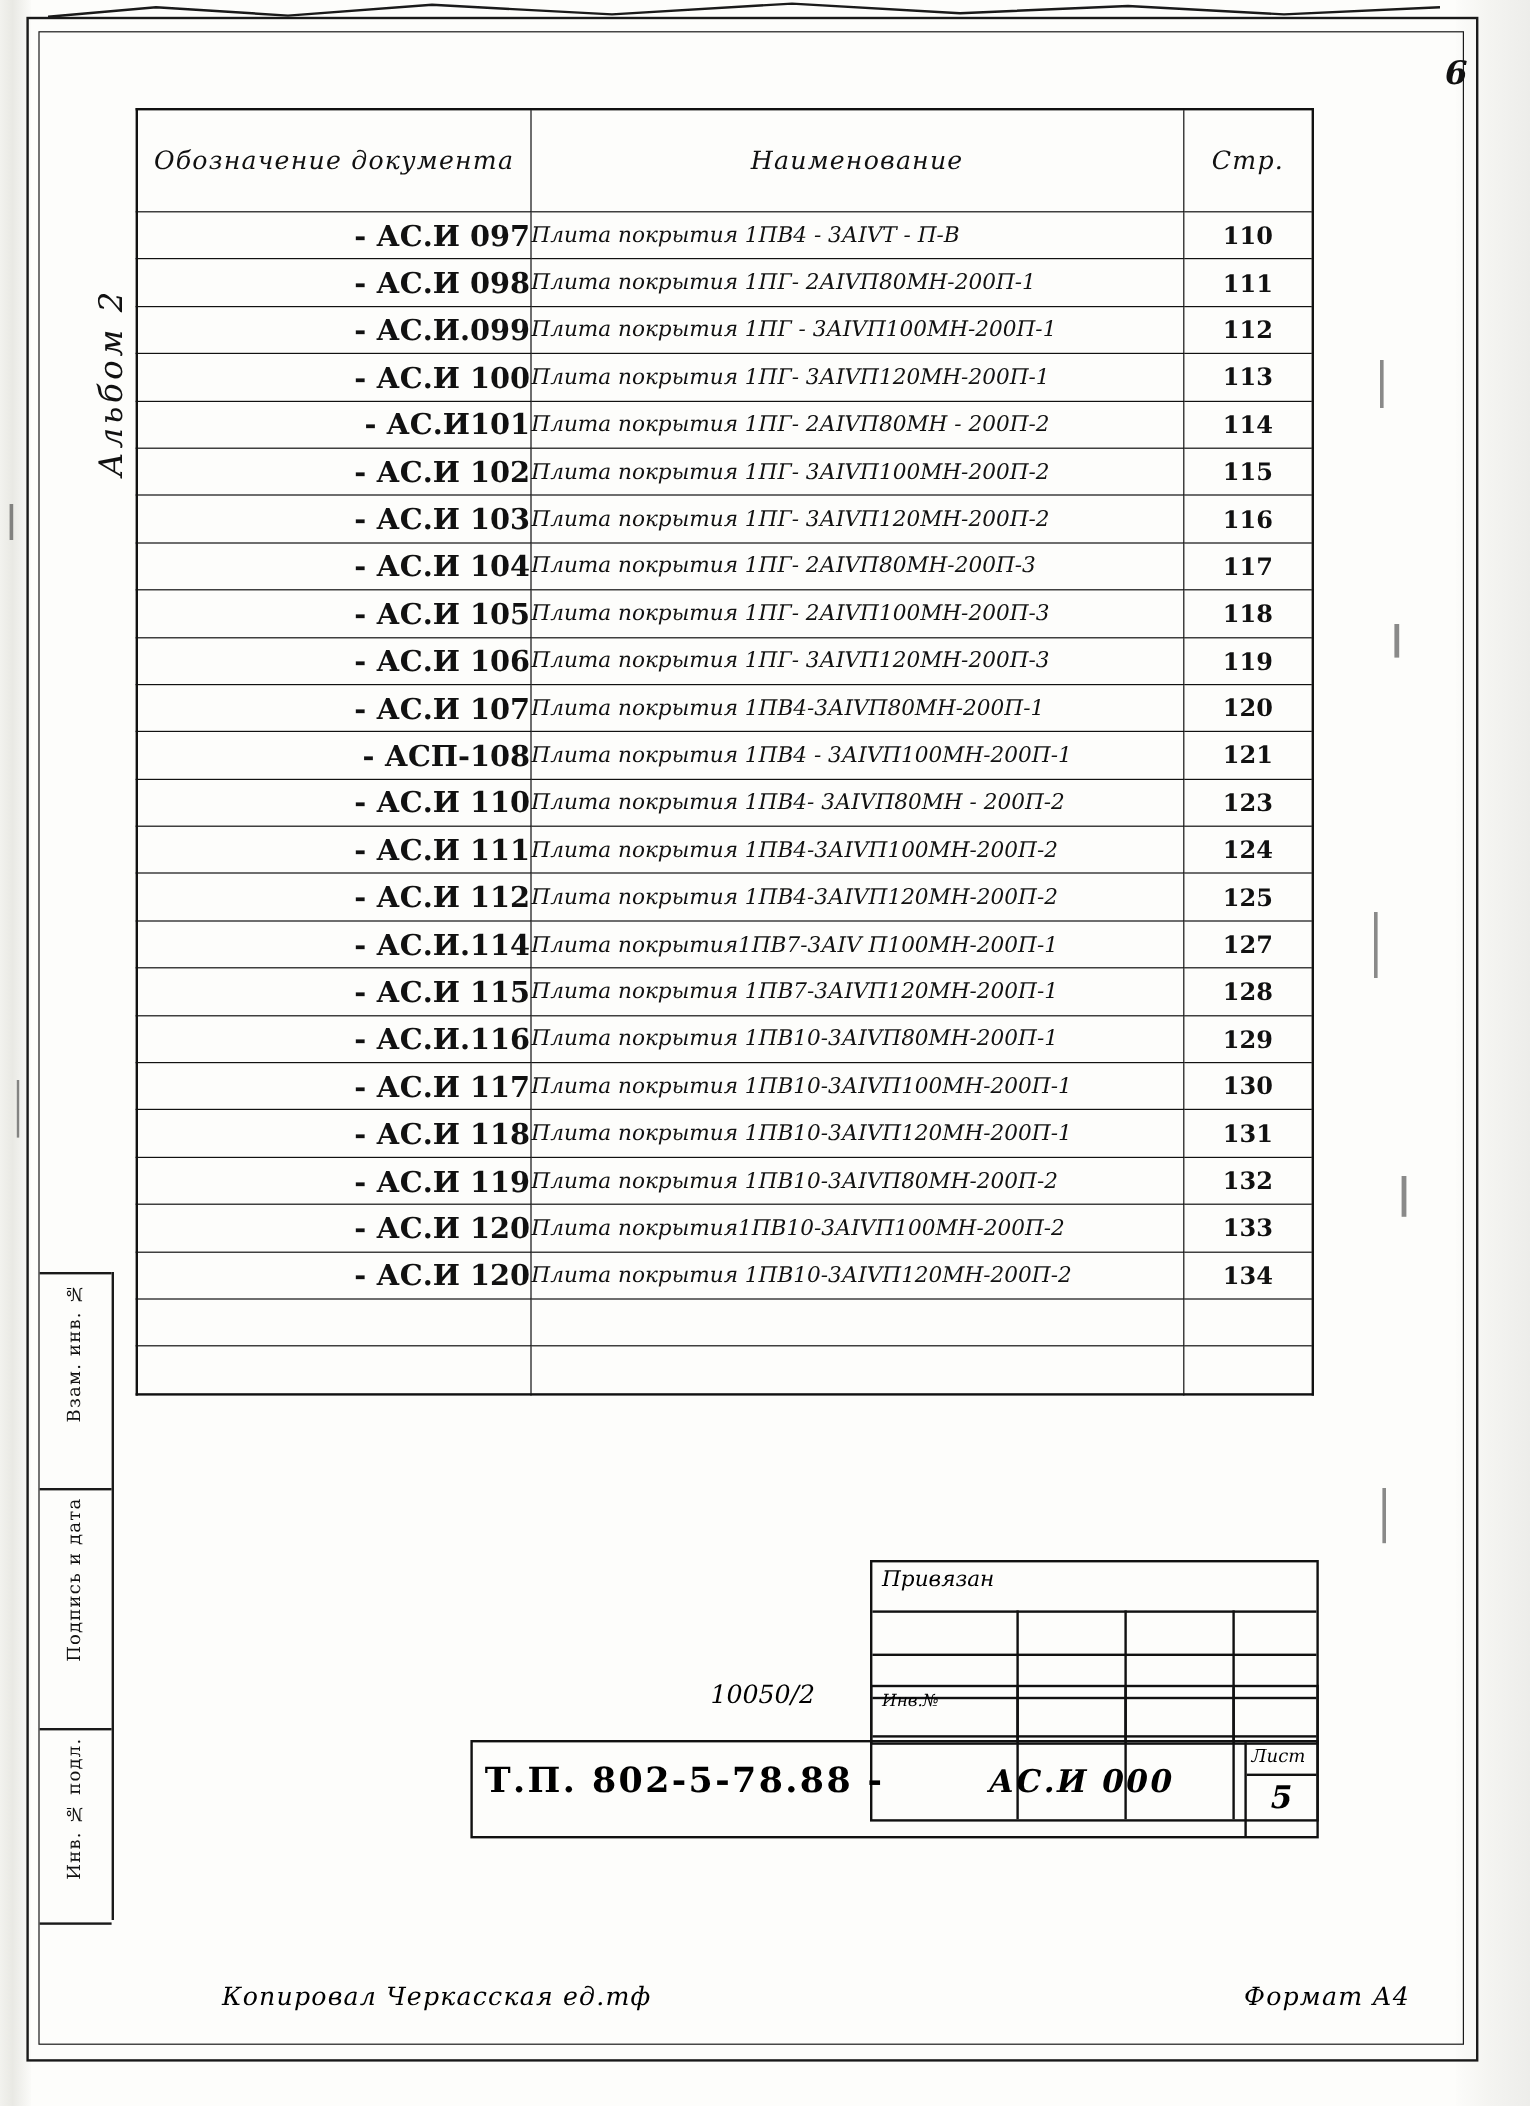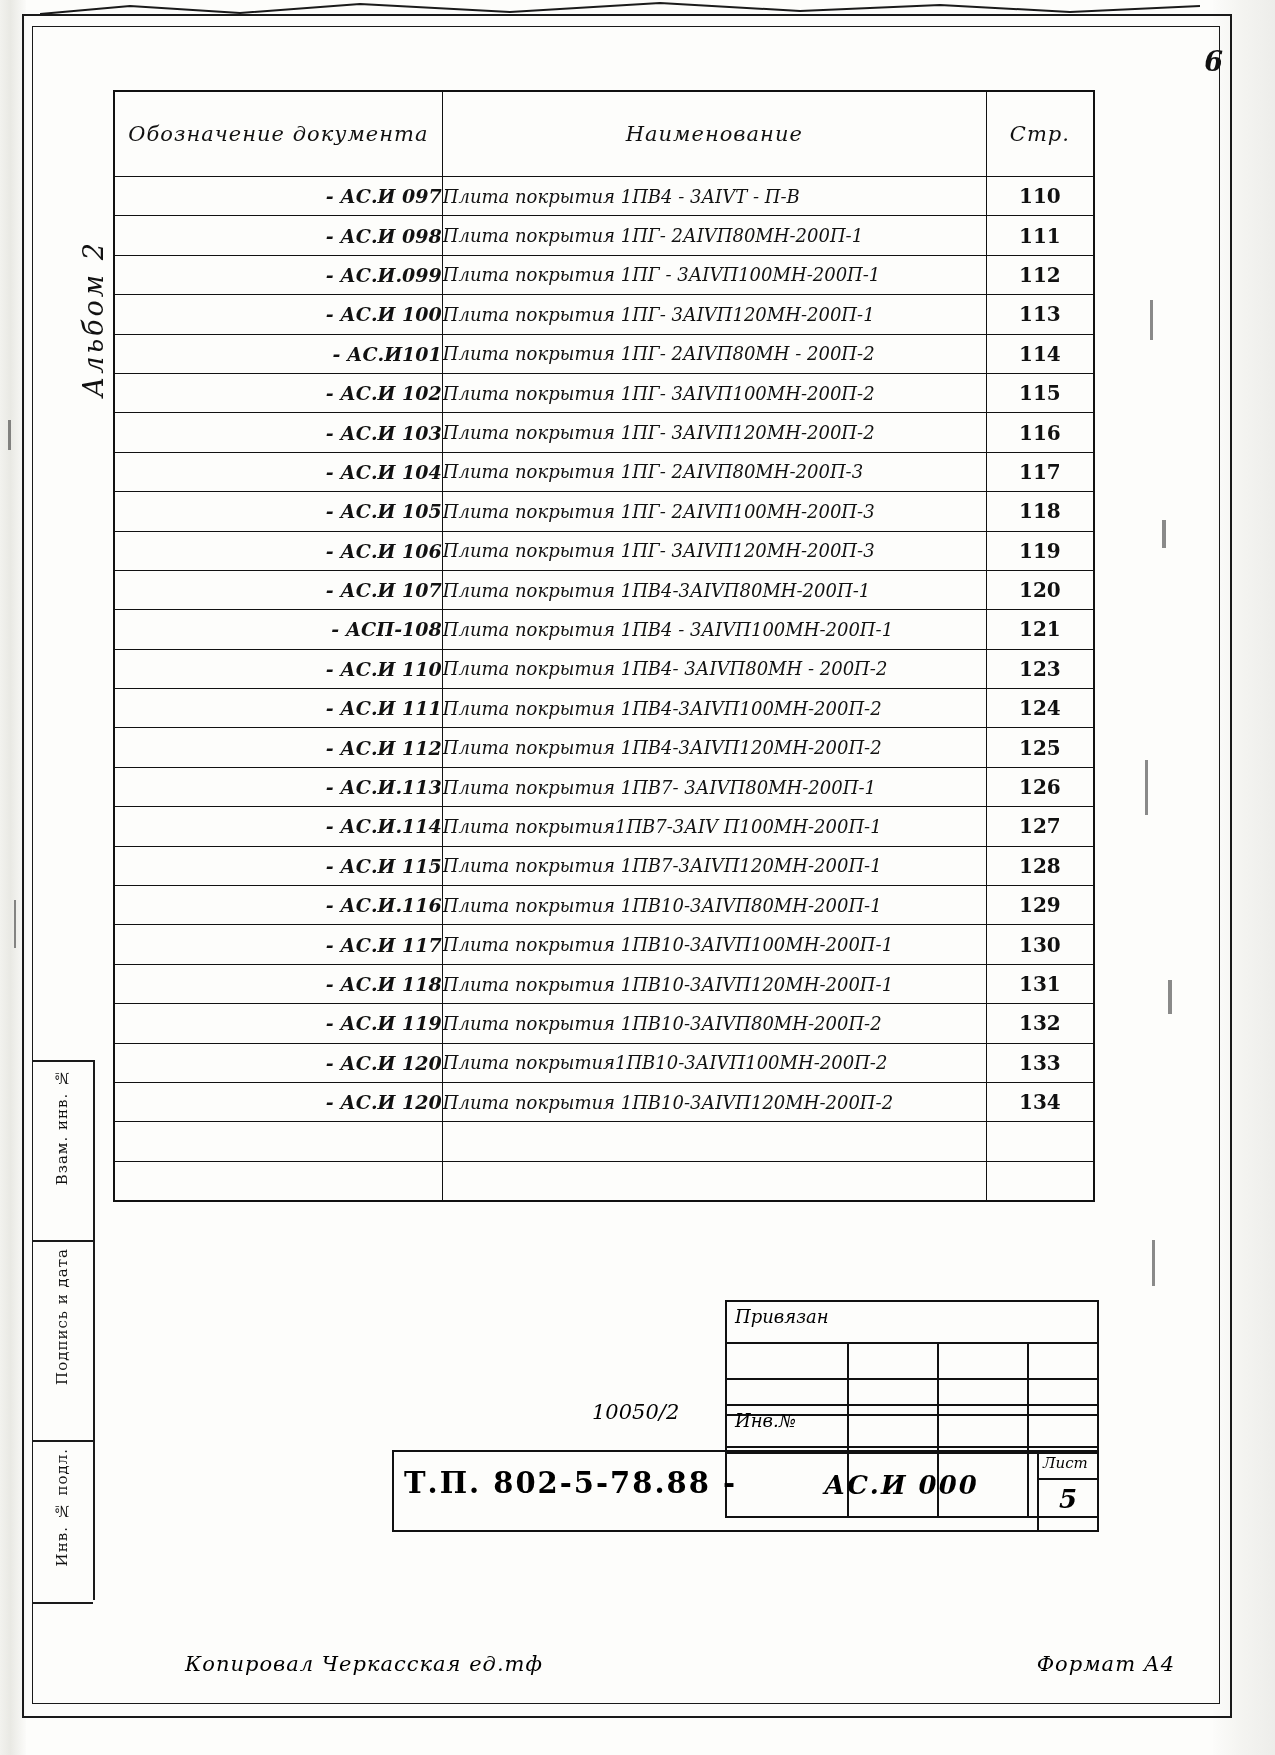--- a/index.html
+++ b/index.html
@@ -30,33 +30,33 @@
   .pagenum-top{position:absolute;right:52px;top:46px;font-family:"DejaVu Serif",serif;font-style:italic;
         font-weight:bold;font-size:27px;color:#111;}
 
   
   .tbl{position:absolute;left:113px;top:90px;width:982px;border:2px solid #111;border-collapse:collapse;}
   .tbl td{border:1px solid #111;padding:0;height:38.4px;vertical-align:middle;color:#111;}
   .tbl td.c1{width:308px;}
   .tbl td.c2{width:512px;}
   .tbl td.c3{width:100px;}
   .hdr td{height:84px;text-align:center;font-family:"DejaVu Serif",serif;font-style:italic;font-size:21px;letter-spacing:1px;}
-  .code{font-family:"DejaVu Serif",serif;font-style:italic;font-weight:bold;font-size:19px;text-align:right;padding-right:14px;white-space:nowrap;}
+  .code{font-family:"DejaVu Serif",serif;font-weight:bold;font-size:24px;text-align:right;padding-right:14px;white-space:nowrap;}
   .nm{font-family:"DejaVu Serif",serif;font-style:italic;font-size:18px;padding-left:10px;white-space:nowrap;}
   .pg{font-family:"DejaVu Serif",serif;font-weight:bold;font-size:20px;text-align:center;}
   .blank td{height:38.4px;}
 
   
   .privyazka{position:absolute;left:725px;top:1300px;width:370px;height:150px;border:2px solid #111;}
   .privyazka .lbl{position:absolute;left:8px;top:4px;font-family:"DejaVu Serif",serif;font-style:italic;font-size:18px;}
   .privyazka .r{position:absolute;left:0;width:370px;border-top:2px solid #111;height:0;}
   .privyazka .v{position:absolute;top:40px;height:110px;width:0;border-left:2px solid #111;}
 
   .invbox{position:absolute;left:725px;top:1404px;width:370px;height:110px;border:2px solid #111;}
-  .invbox .lbl{position:absolute;left:8px;top:4px;font-family:"DejaVu Serif",serif;font-style:italic;font-size:18px;}
+  .invbox .lbl{position:absolute;left:8px;top:4px;font-family:"DejaVu Serif",serif;font-style:italic;font-size:14px;}
   .invbox .v{position:absolute;top:0;height:110px;width:0;border-left:2px solid #111;}
   .invbox .h{position:absolute;left:0;width:370px;border-top:2px solid #111;}
 
   .num10050{position:absolute;left:592px;top:1400px;font-family:"DejaVu Serif",serif;font-style:italic;font-size:21px;}
 
   .titlebox{position:absolute;left:392px;top:1450px;width:703px;height:78px;border:2px solid #111;}
   .tp{position:absolute;left:10px;top:14px;font-family:"DejaVu Serif",serif;font-weight:bold;font-size:29px;letter-spacing:2px;}
   .ascode{position:absolute;left:430px;top:18px;font-family:"DejaVu Serif",serif;font-style:italic;font-weight:bold;font-size:26px;letter-spacing:2px;}
   .listbox{position:absolute;right:0;top:0;width:58px;height:78px;border-left:2px solid #111;}
   .listbox .t{position:absolute;left:4px;top:2px;font-family:"DejaVu Serif",serif;font-style:italic;font-size:15px;}
@@ -175,25 +175,20 @@
           <td class="c1 code">- АС.И 111</td>
           <td class="c2 nm">Плита покрытия 1ПВ4-3АIVП100МН-200П-2</td>
           <td class="c3 pg">124</td>
         </tr>
         <tr>
           <td class="c1 code">- АС.И 112</td>
           <td class="c2 nm">Плита покрытия 1ПВ4-3АIVП120МН-200П-2</td>
           <td class="c3 pg">125</td>
         </tr>
         <tr>
-          <td class="c1 code">- АС.И.113</td>
-          <td class="c2 nm">Плита покрытия 1ПВ7- 3АIVП80МН-200П-1</td>
-          <td class="c3 pg">126</td>
-        </tr>
-        <tr>
           <td class="c1 code">- АС.И.114</td>
           <td class="c2 nm">Плита покрытия1ПВ7-3АIV П100МН-200П-1</td>
           <td class="c3 pg">127</td>
         </tr>
         <tr>
           <td class="c1 code">- АС.И 115</td>
           <td class="c2 nm">Плита покрытия 1ПВ7-3АIVП120МН-200П-1</td>
           <td class="c3 pg">128</td>
         </tr>
         <tr>

